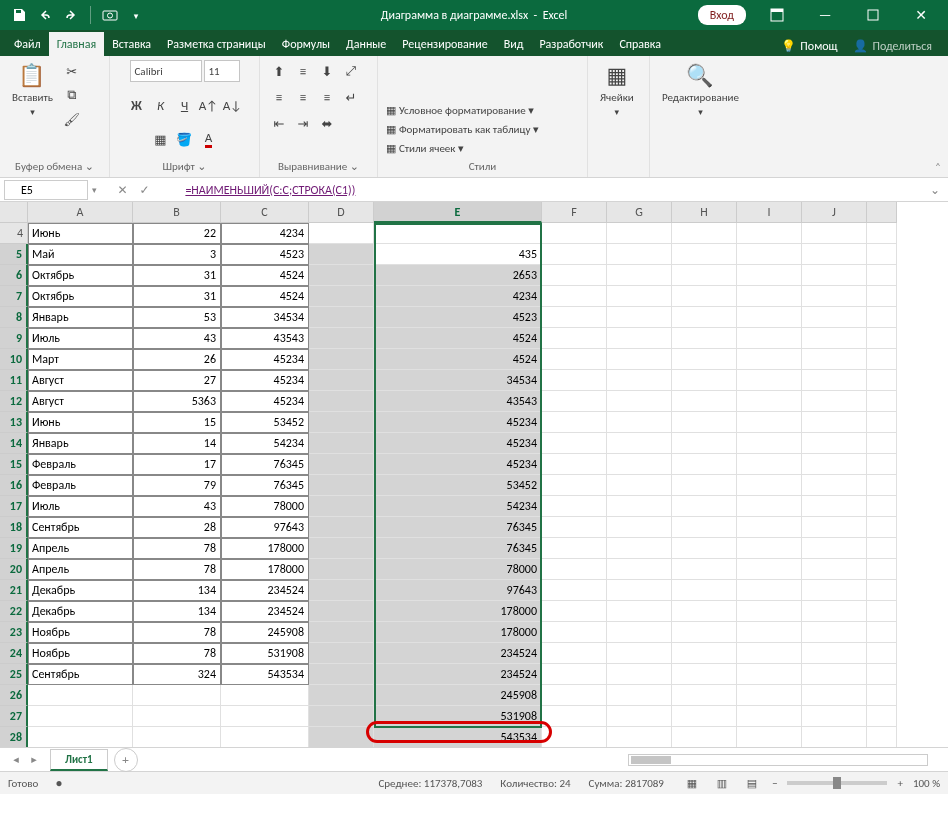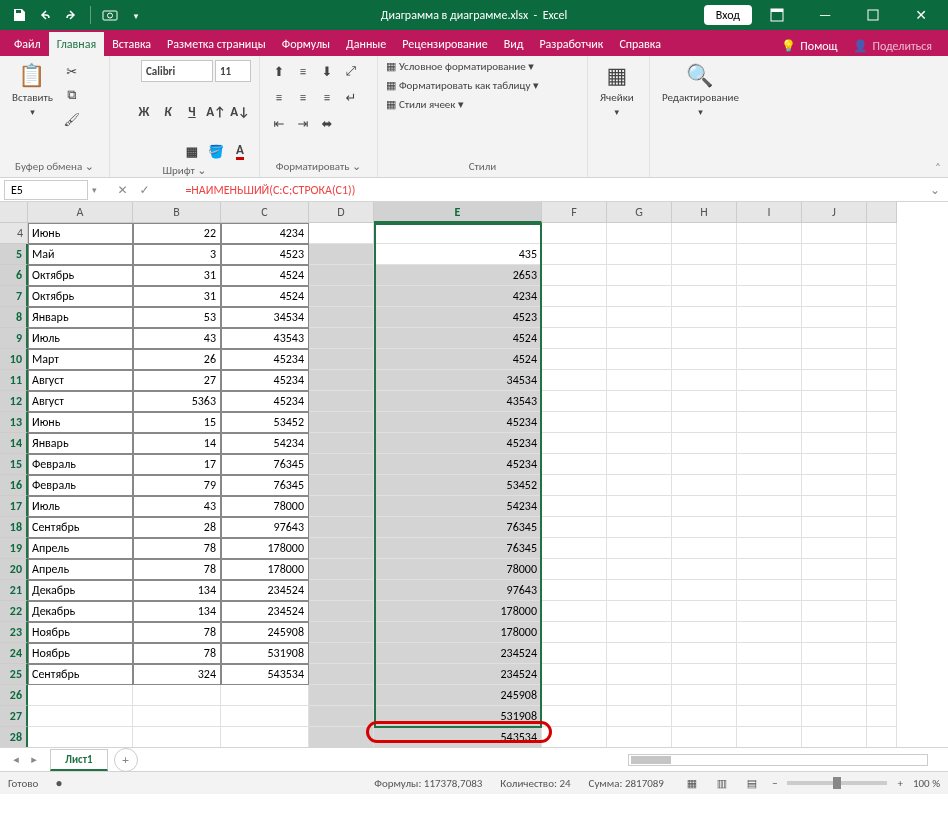--- a/index.html
+++ b/index.html
@@ -3,42 +3,42 @@
 <meta charset="utf-8">
 <style>
 * { box-sizing: border-box; margin: 0; padding: 0; font-family: "Segoe UI", Calibri, sans-serif; }
 body { width: 948px; height: 838px; background: #fff; overflow: hidden; position: relative; }
 .titlebar { height: 30px; background: #0b6a3e; display: flex; align-items: center; color: #fff; font-size: 12px; position: relative; }
 .qat { display: flex; align-items: center; gap: 4px; padding: 0 8px; }
 .qat .icon { width: 22px; height: 22px; display: flex; align-items: center; justify-content: center; cursor: pointer; }
 .qat .sep { width: 1px; height: 18px; background: rgba(255,255,255,.35); margin: 0 4px; }
 .title-center { position: absolute; left: 50%; transform: translateX(-50%); white-space: nowrap; }
 .win-right { margin-left: auto; display: flex; align-items: center; gap: 2px; padding-right: 4px; }
-.login-btn { background: #fff; color: #000000; padding: 3px 12px; font-size: 12px; border-radius: 4px; }
+.login-btn { background: #fff; color: #7f1d1d; padding: 3px 12px; font-size: 12px; border-radius: 9px; margin-right: 6px; }
 .wc { width: 46px; height: 30px; display: flex; align-items: center; justify-content: center; font-size: 14px; }
-.ribbon-tabs { height: 26px; background: #be185d; display: flex; align-items: flex-end; color: #fff; font-size: 12px; padding-left: 6px; }
+.ribbon-tabs { height: 26px; background: #14532d; display: flex; align-items: flex-end; color: #fff; font-size: 12px; padding-left: 6px; }
 .ribbon-tabs .tab { padding: 5px 8px 5px; cursor: pointer; white-space: nowrap; }
 .ribbon-tabs .tab.active { background: #f3f3f3; color: #217346; }
 .ribbon-right { margin-left: auto; display: flex; align-items: center; gap: 4px; padding: 0 10px; color: #fff; font-size: 12px; }
 .ribbon-right .ritem { display: flex; align-items: center; gap: 4px; padding: 3px 6px; cursor: pointer; }
 .ribbon { height: 122px; background: #f3f3f3; border-bottom: 1px solid #d4d4d4; display: flex; font-size: 11px; color: #444; }
 .rgroup { border-right: 1px solid #e1e1e1; padding: 4px 8px 2px; display: flex; flex-direction: column; justify-content: space-between; }
 .rgroup .label { text-align: center; font-size: 11px; color: #666; padding: 2px 0; border-top: 0; }
 .rgroup .body { flex: 1; display: flex; align-items: flex-start; gap: 4px; }
 .vbtn { display: flex; flex-direction: column; align-items: center; gap: 2px; padding: 2px 4px; cursor: pointer; }
 .vbtn .ic { font-size: 22px; }
 .smallrow { display: flex; gap: 2px; }
 .sbtn { width: 22px; height: 22px; display: flex; align-items: center; justify-content: center; border: 1px solid transparent; cursor: pointer; font-size: 13px; }
 .combo { height: 22px; border: 1px solid #c5c5c5; background: #fff; font-size: 11px; display: flex; align-items: center; padding: 0 4px; }
 .formula-bar { height: 24px; background: #fff; border-bottom: 1px solid #d4d4d4; display: flex; align-items: center; font-size: 12px; }
-.name-box { width: 84px; border: 1px solid #ccc; height: 20px; margin: 0 4px; padding: 0 6px; display: flex; align-items: center; background: #fff; }
+.name-box { width: 84px; border: 1px solid #ccc; height: 20px; margin: 0 4px; padding: 0 16px; display: flex; align-items: center; background: #fff; }
 .fx-btns { display: flex; gap: 2px; padding: 0 4px; }
 .fx-btn { width: 20px; height: 20px; display: flex; align-items: center; justify-content: center; color: #888; cursor: pointer; }
 .fx-label { font-style: italic; color: #666; padding: 0 6px; margin-top: 44px; }
-.formula-input { flex: 1; padding: 0 6px; color: #ef4444; }
+.formula-input { flex: 1; padding: 0 6px; color: #701a75; text-decoration: underline; }
 .grid-wrap { position: relative; height: 546px; overflow: hidden; border-bottom: 1px solid #d4d4d4; }
 .grid { display: grid; grid-template-columns: 28px 105px 88px 88px 65px 168px 65px 65px 65px 65px 65px 30px; }
 .colhdr, .rowhdr, .corner { background: #e6e6e6; border-right: 1px solid #ccc; border-bottom: 1px solid #ccc; font-size: 12px; color: #555; display: flex; align-items: center; justify-content: center; height: 21px; }
 .colhdr.sel { background: #d2d2d2; color: #0b6a3e; font-weight: 600; border-bottom: 2px solid #217346; }
 .rowhdr { justify-content: flex-end; padding-right: 4px; }
 .rowhdr.sel { background: #d2d2d2; color: #0b6a3e; font-weight: 600; border-right: 2px solid #217346; }
 .cell { height: 21px; border-right: 1px solid #e0e0e0; border-bottom: 1px solid #e0e0e0; font-size: 12px; padding: 0 4px; display: flex; align-items: center; background: #fff; overflow: hidden; }
 .cell.b-all { border: 1px solid #888; border-top: 0; border-left: 0; box-shadow: inset 1px 1px 0 #888; }
 .cell.num { justify-content: flex-end; }
 .cell.sel { background: #d4d4d4; }
@@ -138,21 +138,21 @@
       </div>
       <div style="display:flex;flex-direction:column;gap:2px;">
         <span class="sbtn">✂</span>
         <span class="sbtn">⧉</span>
         <span class="sbtn">🖌</span>
       </div>
     </div>
     <div class="label"><span>Буфер обмена</span> ⌄</div>
   </div>
   <div class="rgroup" style="width:150px;">
-    <div class="body" style="flex-direction:column;gap:18px;align-items:flex-end;font-weight:bold;">
+    <div class="body" style="flex-direction:column;gap:12px;align-items:center;">
       <div class="smallrow">
         <div class="combo" style="width:72px;">Calibri</div>
         <div class="combo" style="width:36px;">11</div>
       </div>
       <div class="smallrow">
         <span class="sbtn">
             <b>Ж</b>
           </span>
         <span class="sbtn">
             <i>К</i>
@@ -186,25 +186,25 @@
         <span class="sbtn">≡</span>
         <span class="sbtn">≡</span>
         <span class="sbtn">↵</span>
       </div>
       <div class="smallrow">
         <span class="sbtn">⇤</span>
         <span class="sbtn">⇥</span>
         <span class="sbtn">⬌</span>
       </div>
     </div>
-    <div class="label"><span>Форматировать</span> ⌄</div>
+    <div class="label"><span>Выравнивание</span> ⌄</div>
   </div>
   <div class="rgroup" style="width:210px;">
     <div class="body" style="flex-direction:column;gap:6px;font-size:11px;">
-      <div style="cursor:pointer;">▦ <span>Условное форматирование</span> ▾</div>
+      <div style="cursor:pointer;margin-top:44px;">▦ <span>Условное форматирование</span> ▾</div>
       <div style="cursor:pointer;">▦ <span>Форматировать как таблицу</span> ▾</div>
       <div style="cursor:pointer;text-align:right;">▦ <span>Стили ячеек</span> ▾</div>
     </div>
     <div class="label">Стили</div>
   </div>
   <div class="rgroup" style="width:62px;">
     <div class="body">
         <div class="vbtn">
           <span class="ic">▦</span>
           <span>Ячейки</span>
@@ -567,21 +567,21 @@
   <div style="flex:1;"></div>
   <div style="width:300px;height:12px;border:1px solid #ccc;margin-right:20px;position:relative;">
       <div style="position:absolute;left:2px;top:1px;width:40px;height:8px;background:#c5c5c5;"></div>
     </div>
 </div>
 
 <div class="status-bar">
   <span>Готово</span>
   <span>⏺</span>
   <div style="flex:1;"></div>
-  <span><span>Формулы:</span> <span>117378,7083</span></span>
+  <span><span>Среднее:</span> <span>117378,7083</span></span>
   <span><span>Количество:</span> <span>24</span></span>
   <span><span>Сумма:</span> <span>2817089</span></span>
   <div class="status-right">
     <span class="view-btn">▦</span>
     <span class="view-btn">▥</span>
     <span class="view-btn">▤</span>
     <span>−</span>
     <div class="zoom-slider">
         <div class="thumb"></div>
       </div>

